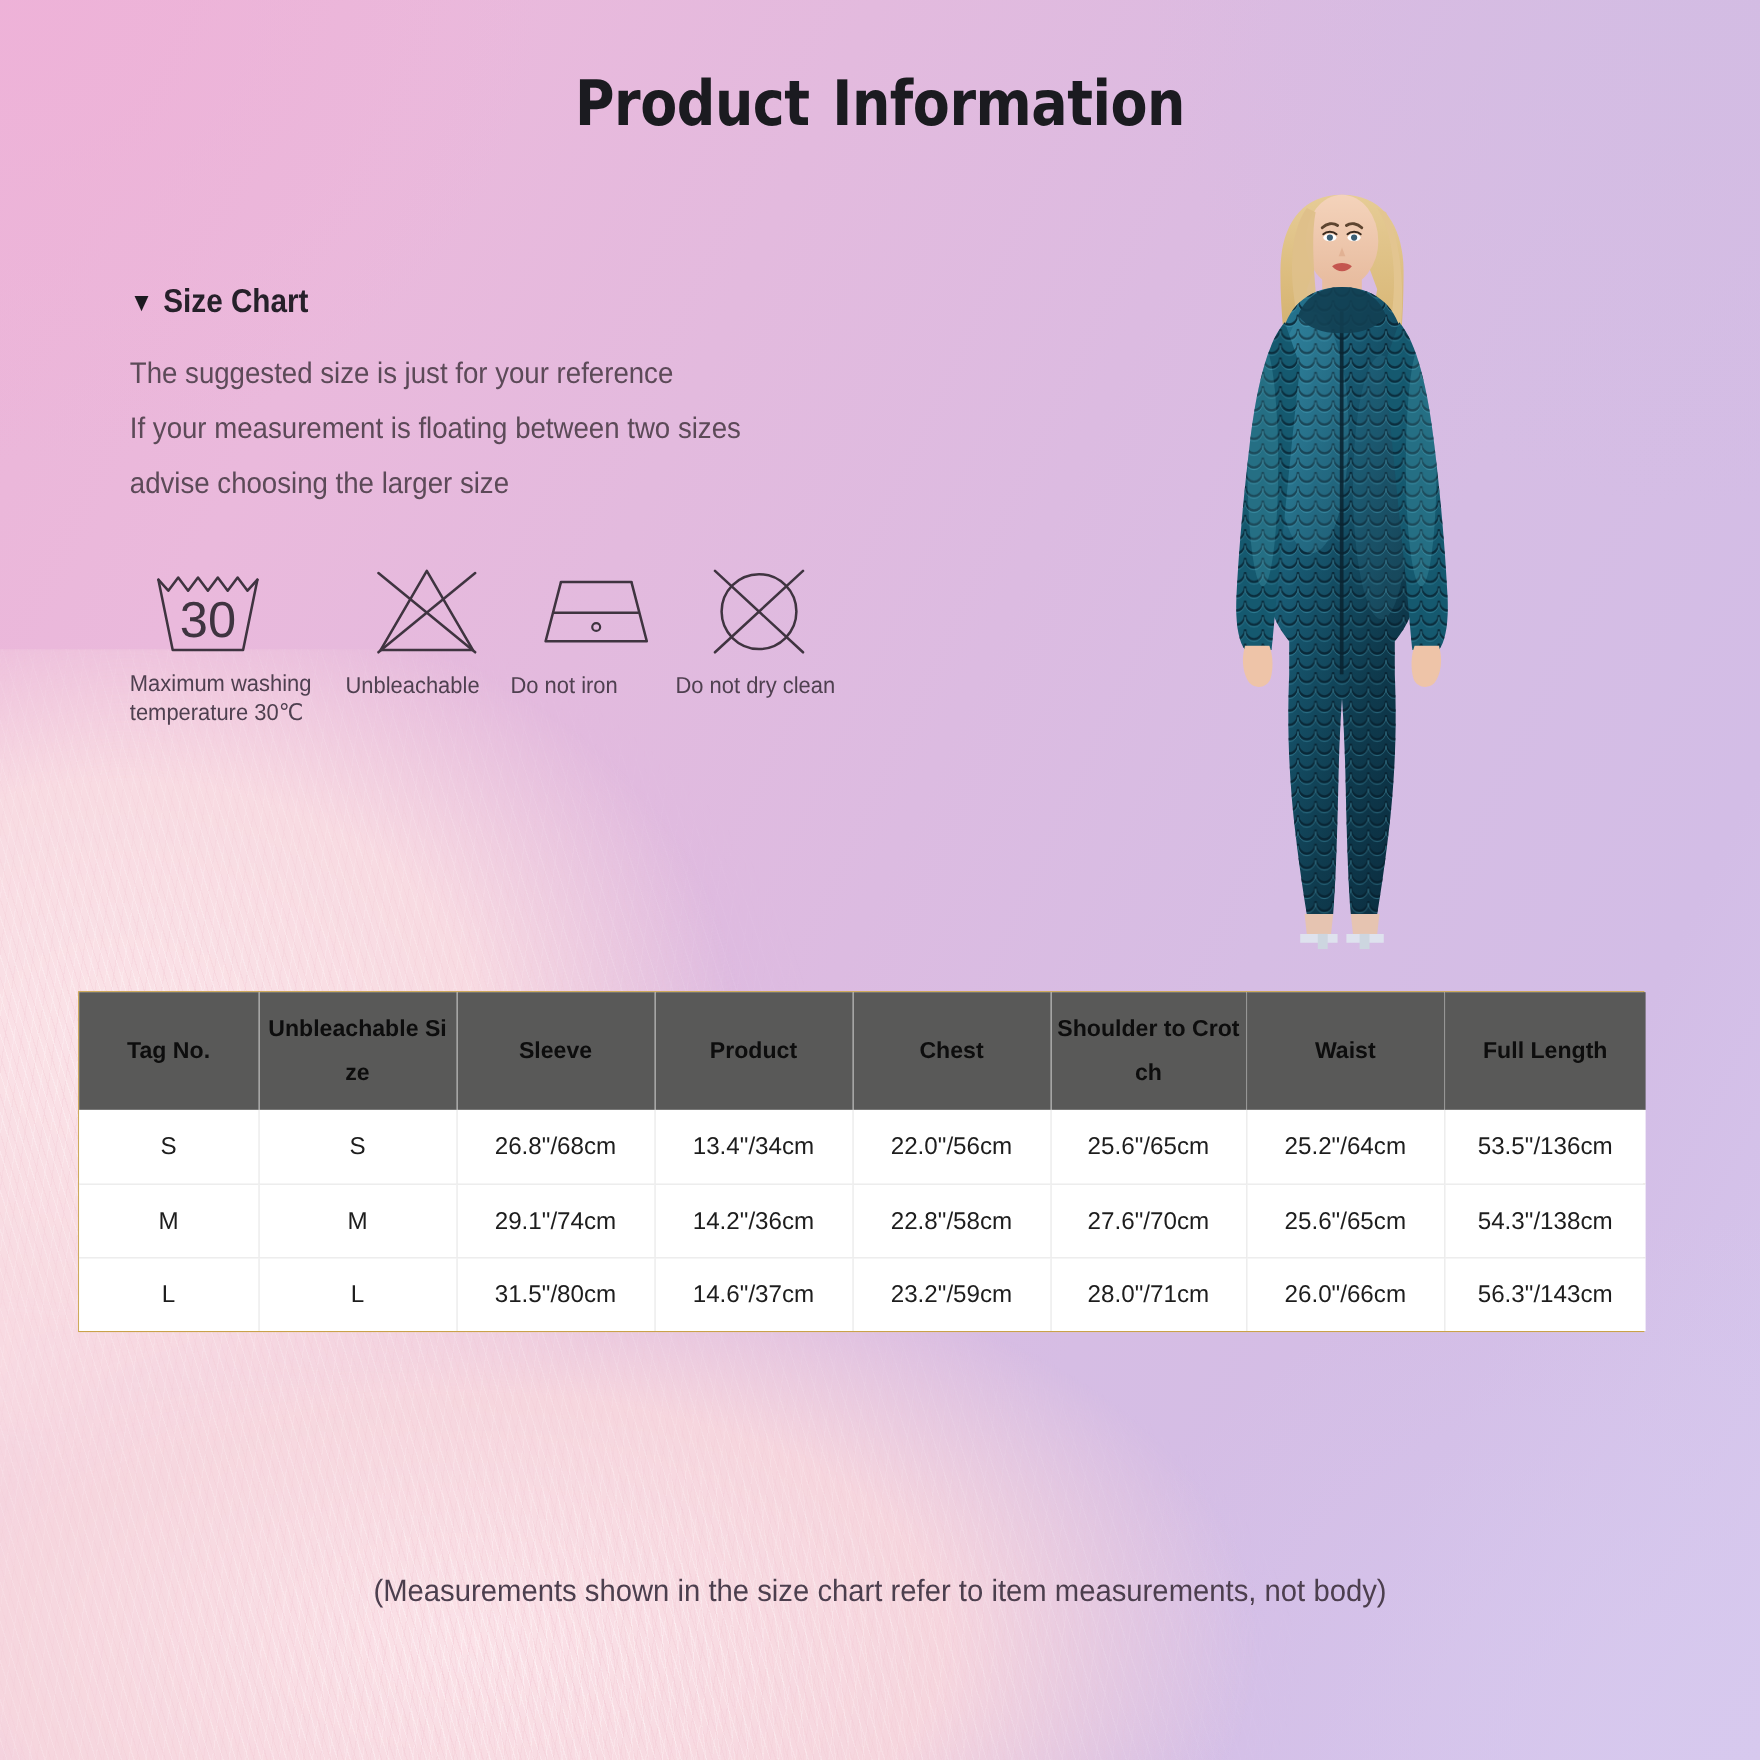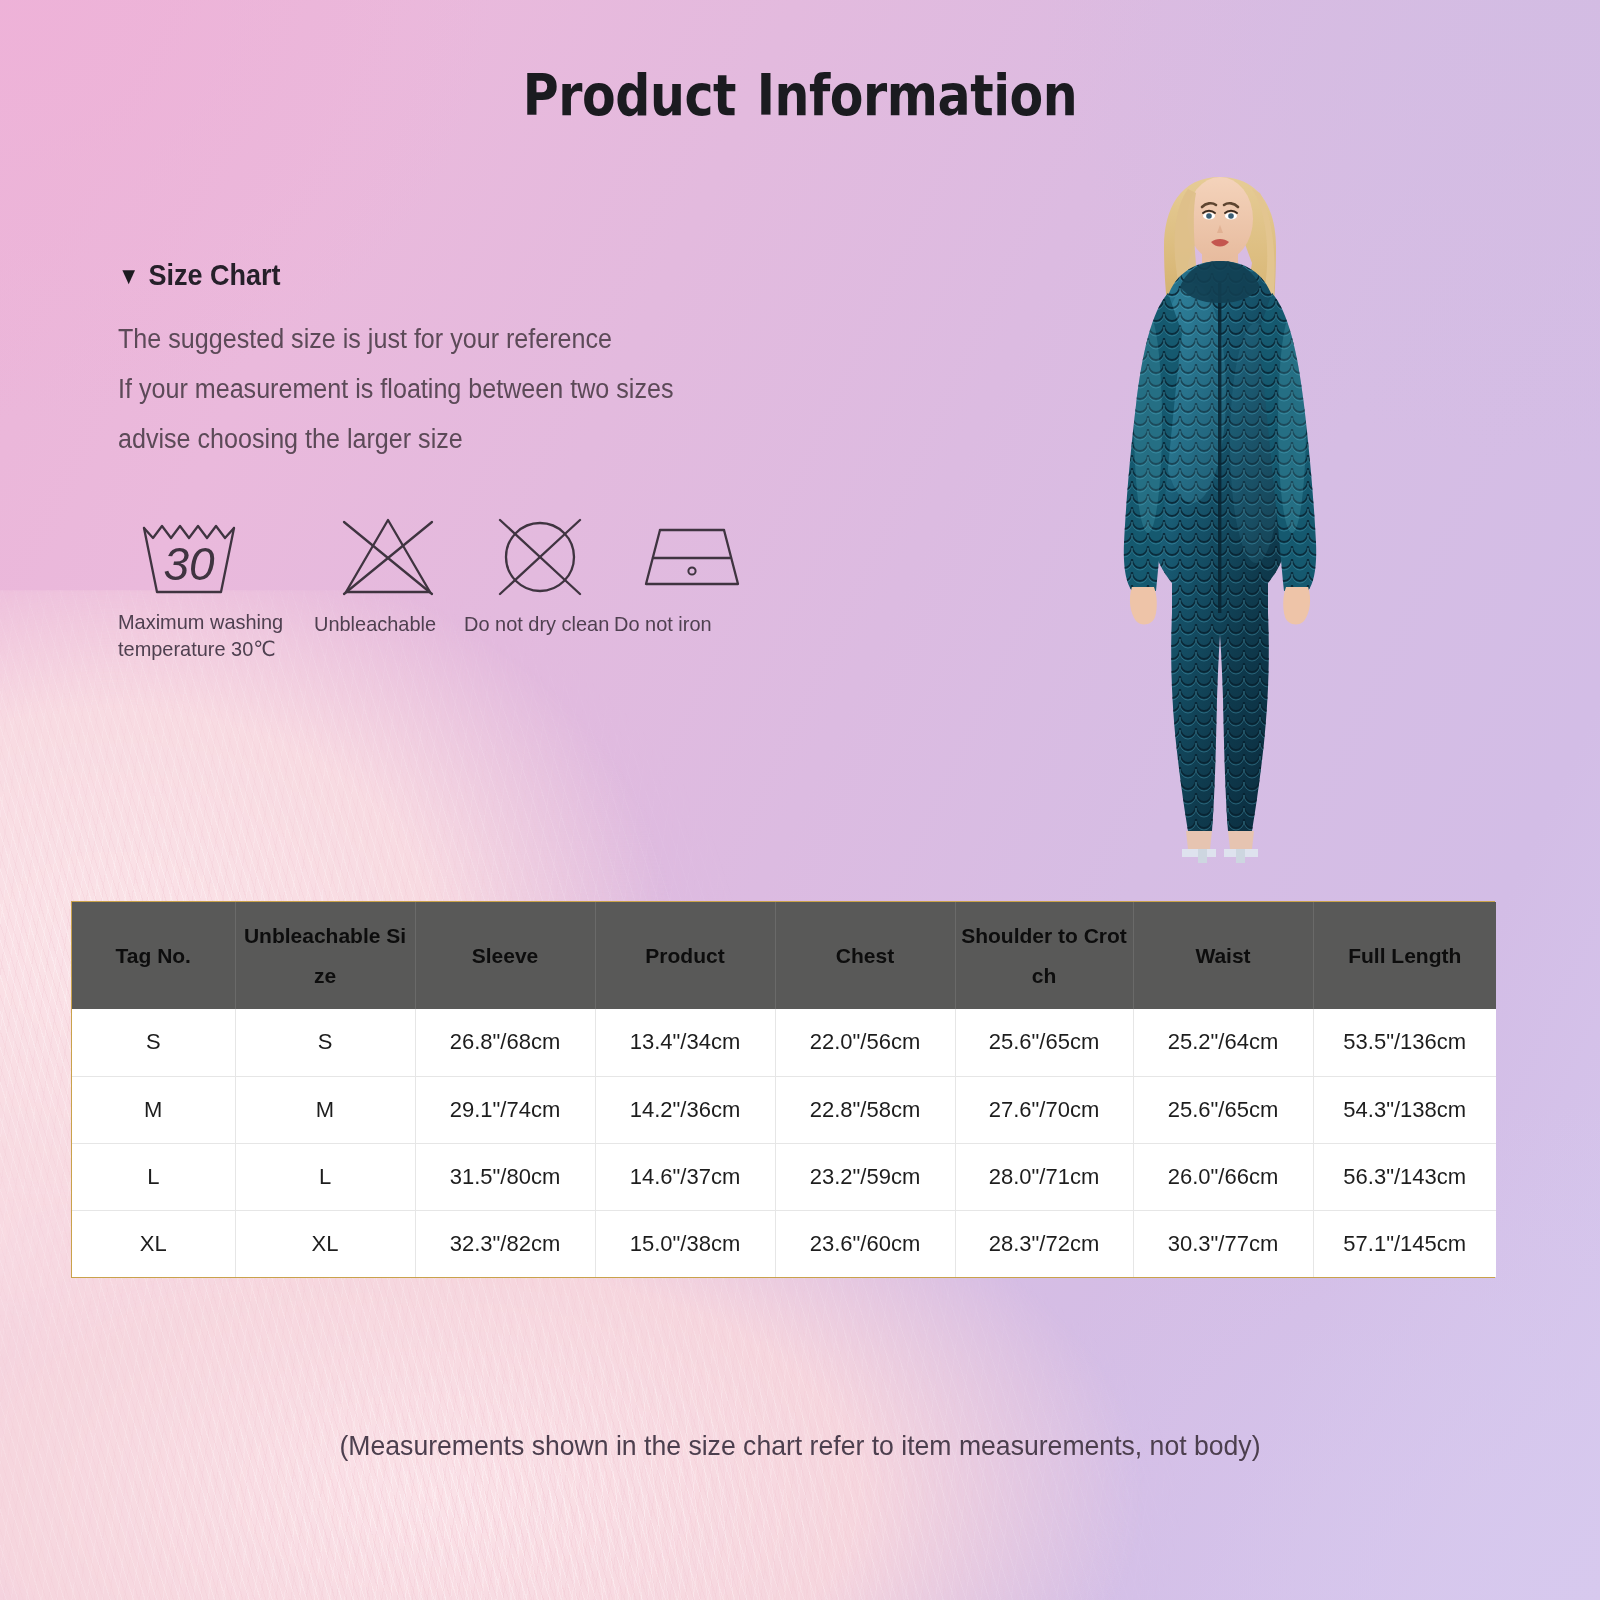--- a/index.html
+++ b/index.html
@@ -160,22 +160,21 @@
   }
   .care-item { position: relative; }
   .care-item.c0 { width: 196px; }
   .care-item.c1 { width: 150px; }
   .care-item.c2 { width: 150px; }
   .care-item.c3 { width: 150px; }
 
   .care-glyph {
     height: 86px;
     display: flex;
-    align-items: flex-end;
-    font-style: italic;
+    align-items: center;
   }
   .care-item.c0 .care-glyph { padding-left: 18px; }
   .care-item.c1 .care-glyph { padding-left: 22px; }
   .care-item.c2 .care-glyph { padding-left: 28px; }
   .care-item.c3 .care-glyph { padding-left: 26px; }
 
   .care-label {
     margin-top: 10px;
     font-size: 21px;
     color: #4f4050;
@@ -322,44 +321,44 @@
         <path d="M52 6 L94 78 L10 78 Z" stroke="#3f3440" stroke-width="2.3" stroke-linejoin="round" fill="none"></path>
         <line x1="8" y1="8" x2="96" y2="80" stroke="#3f3440" stroke-width="2.3" stroke-linecap="round"></line>
         <line x1="96" y1="8" x2="8" y2="80" stroke="#3f3440" stroke-width="2.3" stroke-linecap="round"></line>
       </svg>
     </div>
     <div class="care-label">
       <div>Unbleachable</div>
     </div>
   </div>
 
-  <div class="care-item c2">
-    <div class="care-glyph">
-      <svg width="96" height="84" viewBox="0 0 96 84" fill="none" xmlns="http://www.w3.org/2000/svg">
-        <circle cx="48" cy="43" r="34" stroke="#3f3440" stroke-width="2.3" fill="none"></circle>
-        <line x1="8" y1="6" x2="88" y2="80" stroke="#3f3440" stroke-width="2.3" stroke-linecap="round"></line>
-        <line x1="88" y1="6" x2="8" y2="80" stroke="#3f3440" stroke-width="2.3" stroke-linecap="round"></line>
-      </svg>
-    </div>
-    <div class="care-label">
-      <div>Do not dry clean</div>
-    </div>
-  </div>
-
   <div class="care-item c3">
     <div class="care-glyph">
       <svg width="104" height="84" viewBox="0 0 104 84" fill="none" xmlns="http://www.w3.org/2000/svg">
         <path d="M20 16 L84 16" stroke="#3f3440" stroke-width="2.3" stroke-linecap="round"></path>
         <path d="M20 16 L6 70 L98 70 L84 16" stroke="#3f3440" stroke-width="2.3" stroke-linejoin="round" fill="none"></path>
         <path d="M13 44 L90 44" stroke="#3f3440" stroke-width="2.3" stroke-linecap="round"></path>
         <circle cx="52" cy="57" r="3.6" stroke="#3f3440" stroke-width="2" fill="none"></circle>
       </svg>
     </div>
     <div class="care-label">
       <div>Do not iron</div>
+    </div>
+  </div>
+
+  <div class="care-item c2">
+    <div class="care-glyph">
+      <svg width="96" height="84" viewBox="0 0 96 84" fill="none" xmlns="http://www.w3.org/2000/svg">
+        <circle cx="48" cy="43" r="34" stroke="#3f3440" stroke-width="2.3" fill="none"></circle>
+        <line x1="8" y1="6" x2="88" y2="80" stroke="#3f3440" stroke-width="2.3" stroke-linecap="round"></line>
+        <line x1="88" y1="6" x2="8" y2="80" stroke="#3f3440" stroke-width="2.3" stroke-linecap="round"></line>
+      </svg>
+    </div>
+    <div class="care-label">
+      <div>Do not dry clean</div>
     </div>
   </div>
 
 </div>
 
 <div class="model-photo">
   <svg width="320" height="720" viewBox="0 0 320 720" xmlns="http://www.w3.org/2000/svg">
     <defs>
       <linearGradient id="suitGrad" x1="0" y1="0" x2="1" y2="1">
         <stop offset="0%" stop-color="#2b7f9b"></stop>
@@ -603,27 +602,17 @@
       <tr>
         <td>L</td>
         <td>L</td>
         <td>31.5"/80cm</td>
         <td>14.6"/37cm</td>
         <td>23.2"/59cm</td>
         <td>28.0"/71cm</td>
         <td>26.0"/66cm</td>
         <td>56.3"/143cm</td>
       </tr>
-      <tr>
-        <td>XL</td>
-        <td>XL</td>
-        <td>32.3"/82cm</td>
-        <td>15.0"/38cm</td>
-        <td>23.6"/60cm</td>
-        <td>28.3"/72cm</td>
-        <td>30.3"/77cm</td>
-        <td>57.1"/145cm</td>
-      </tr>
     </tbody>
   </table>
 </div>
 
 <div class="footer-note">(Measurements shown in the size chart refer to item measurements, not body)</div>
 
 </body></html>

